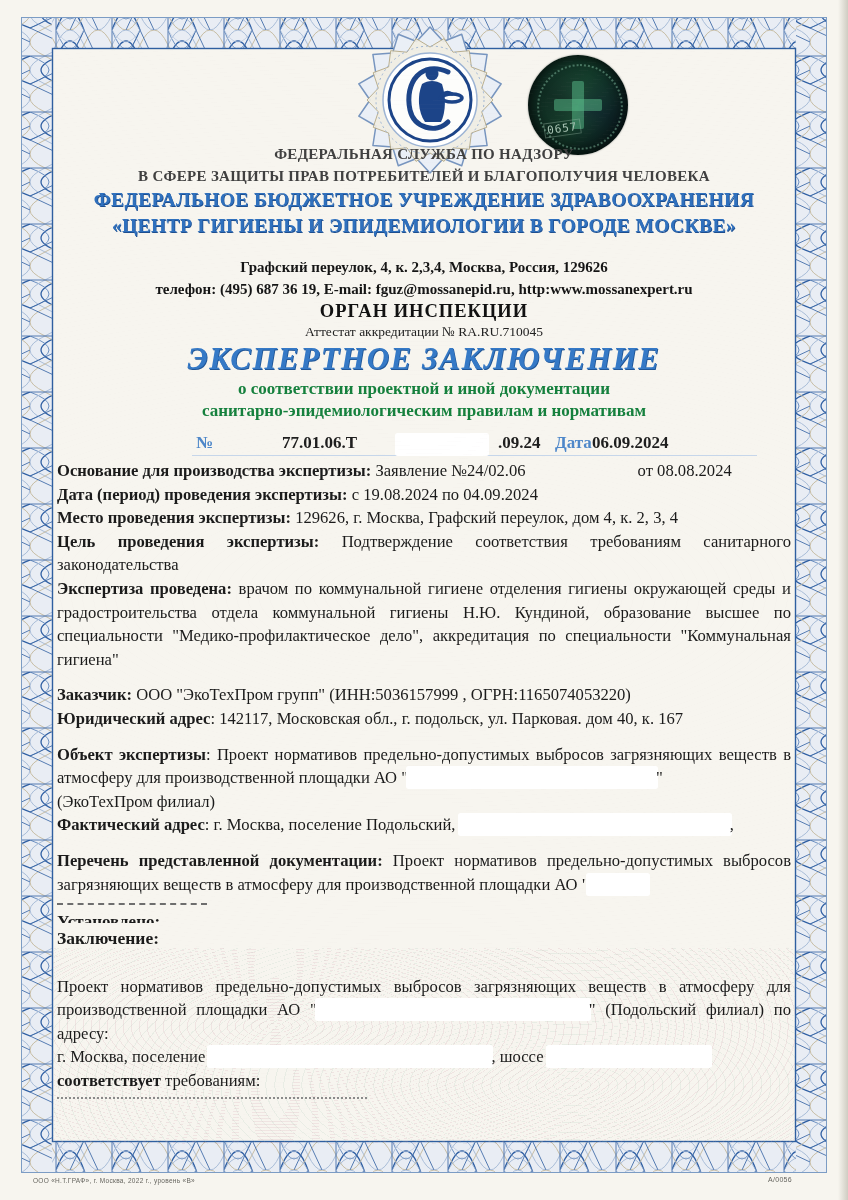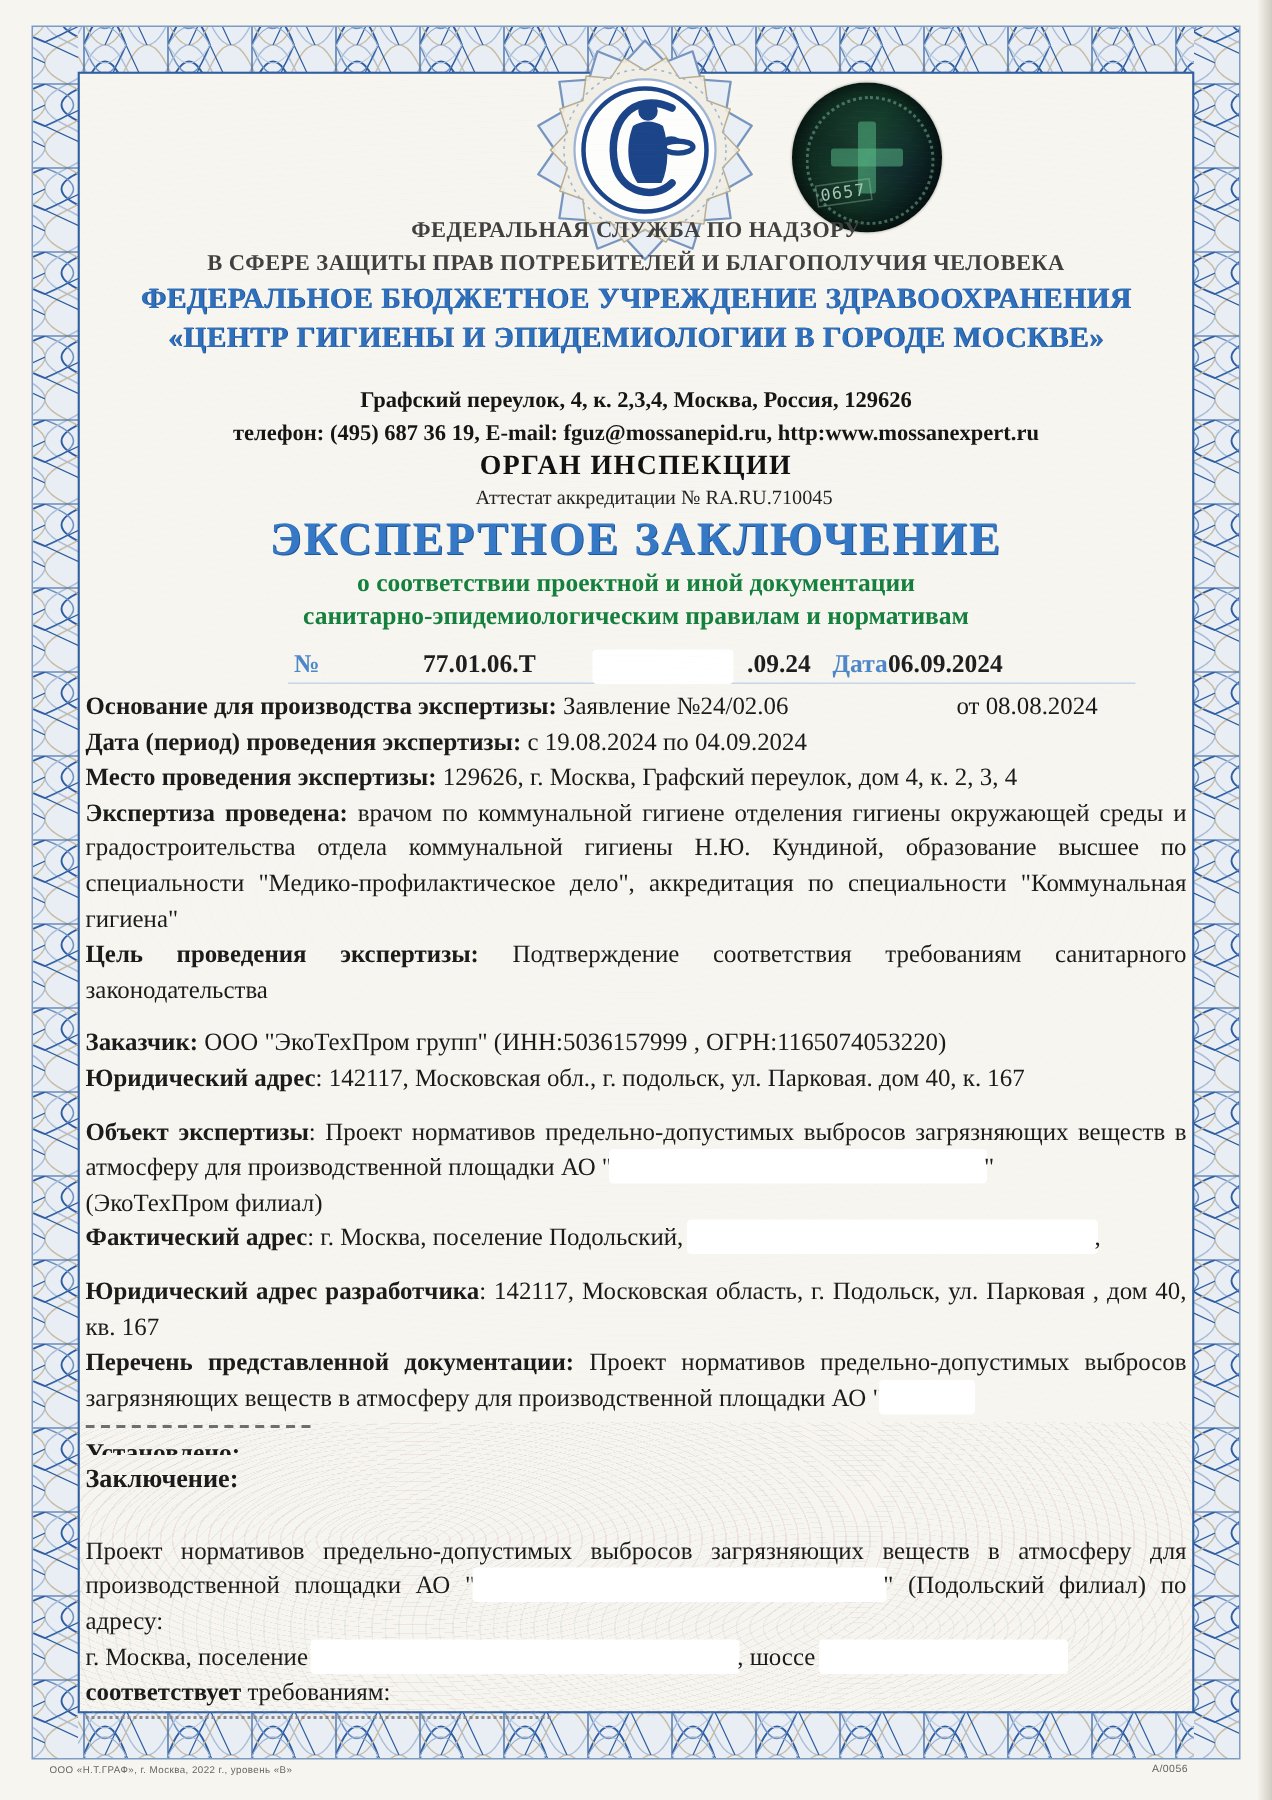--- a/index.html
+++ b/index.html
@@ -9,23 +9,23 @@
     font-family:"Liberation Serif", serif; color:#1e1e1e;
   }
   .abs{position:absolute;}
   
   .hdr{left:52px; width:744px; text-align:center; white-space:nowrap;}
   .fed{font-weight:bold; font-size:15px; letter-spacing:.3px; color:#404040;text-align:center;}
   .org{font-weight:bold; font-size:19.5px; letter-spacing:.4px;
        color:#2f70bd; text-shadow:.6px .6px 0 #1d4e8f;}
   .addr{font-weight:bold; font-size:15px; color:#151515;}
   .organ{font-weight:bold; font-size:18.5px; letter-spacing:1px; color:#111;}
-  .accred{font-size:13.5px; color:#222;padding-left:12px;}
+  .accred{font-size:13.5px; color:#222;}
   .doctitle{font-weight:bold; font-size:31px; letter-spacing:1.5px;
-       color:#3579c6; text-shadow:.7px .7px 0 #205697;}
+       color:#3579c6; text-shadow:.7px .7px 0 #205697;font-style:italic;}
   .subtitle{font-weight:bold; font-size:17px; color:#15803d;}
   
   .numrow{left:52px; top:433px; width:744px; height:26px; font-size:17px; font-weight:bold;}
   .numrow .rule{position:absolute; left:140px; top:22px; width:565px; height:1px; background:#c6d6ea;}
   .bluelabel{color:#4e87c9;}
   .numrow span{position:absolute; top:0;}
   .wbox{display:inline-block; background:#ffffff; height:19px;
         vertical-align:text-bottom; border-radius:1px;
         box-shadow:0 0 0 2px #ffffff;}
   
@@ -149,41 +149,40 @@
   <div class="abs wm"></div>
 
   <div class="abs body">
 
     <p class="nw"><b>Основание для производства экспертизы:</b> <span>Заявление №24/02.06</span><span class="gapspacer"></span><span>от 08.08.2024</span></p>
 
     <p class="nw"><b>Дата (период) проведения экспертизы:</b><span> с  19.08.2024 по 04.09.2024</span></p>
 
     <p class="nw"><b>Место проведения экспертизы:</b><span> 129626, г. Москва, Графский переулок, дом 4, к. 2, 3, 4</span></p>
 
+    <p><b>Цель проведения экспертизы:</b><span> Подтверждение соответствия требованиям санитарного законодательства</span></p>
+
     <p><b>Экспертиза проведена:</b><span> врачом по коммунальной гигиене отделения гигиены окружающей среды и градостроительства отдела коммунальной гигиены Н.Ю. Кундиной, образование высшее по специальности "Медико-профилактическое дело", аккредитация по специальности "Коммунальная гигиена"</span></p>
-
-    <p><b>Цель проведения экспертизы:</b><span> Подтверждение соответствия требованиям санитарного законодательства</span></p>
 
     <div class="sp12"></div>
 
     <p class="nw"><b>Заказчик:</b><span> ООО "ЭкоТехПром групп" (ИНН:5036157999 , ОГРН:1165074053220)</span></p>
 
     <p class="nw"><b>Юридический адрес</b><span>: 142117, Московская обл., г. подольск, ул. Парковая. дом 40, к. 167</span></p>
 
     <div class="sp12"></div>
 
     <p><b>Объект экспертизы</b><span>: Проект нормативов предельно-допустимых выбросов загрязняющих веществ в атмосферу для производственной площадки АО "</span><span class="wbox" style="width:248px"></span><span>"</span><br>
     <span>(ЭкоТехПром филиал)</span></p>
 
     <p class="nw"><b>Фактический адрес</b><span>: г. Москва, поселение Подольский,</span> <span class="wbox" style="width:270px"></span><span>,</span></p>
 
     <div class="sp12"></div>
 
 
-    <p><b>Юридический адрес разработчика</b><span>:  142117, Московская область, г. Подольск, ул. Парковая , дом 40, кв. 167</span></p>
 
     <p><b>Перечень представленной документации:</b><span> Проект нормативов предельно-допустимых выбросов загрязняющих веществ в атмосферу для производственной площадки АО "</span><span class="wbox" style="width:60px"></span></p>
 
     <div class="remnant">
         <div class="bar"></div>
       </div>
 
     <div class="clipline"><b style="font-size:17px">Установлено:</b></div>
 
     <p class="nw" style="margin-top:4px"><b style="font-size:17.5px">Заключение:</b></p>

